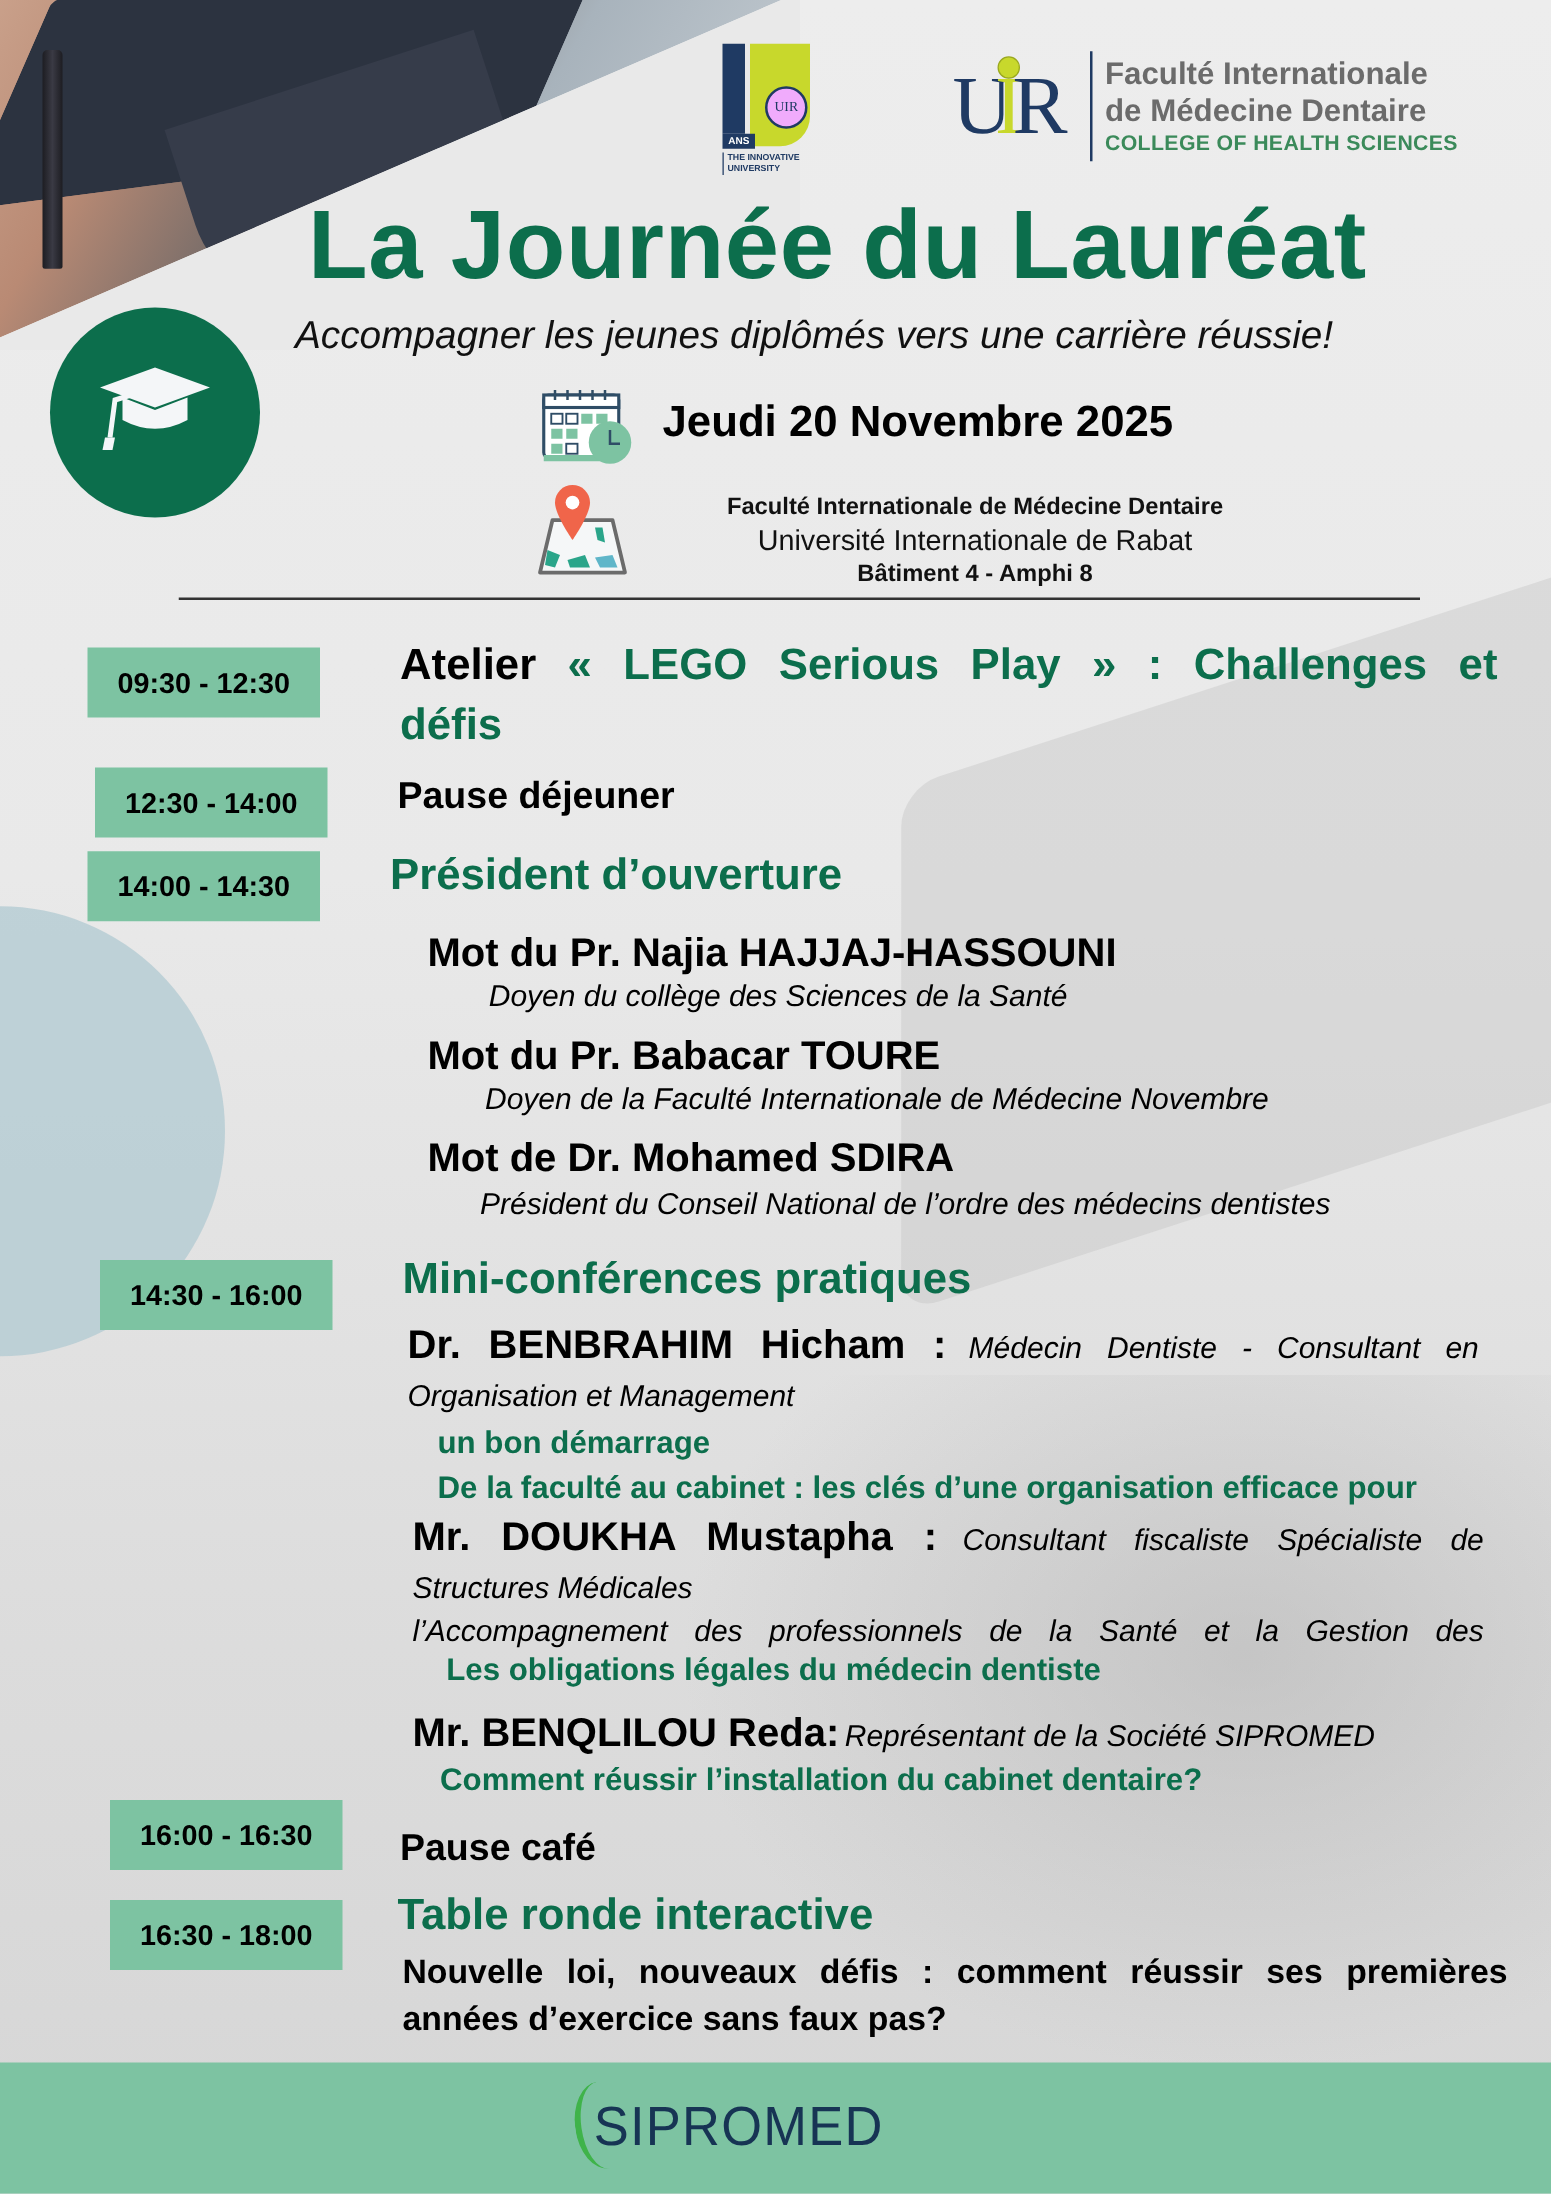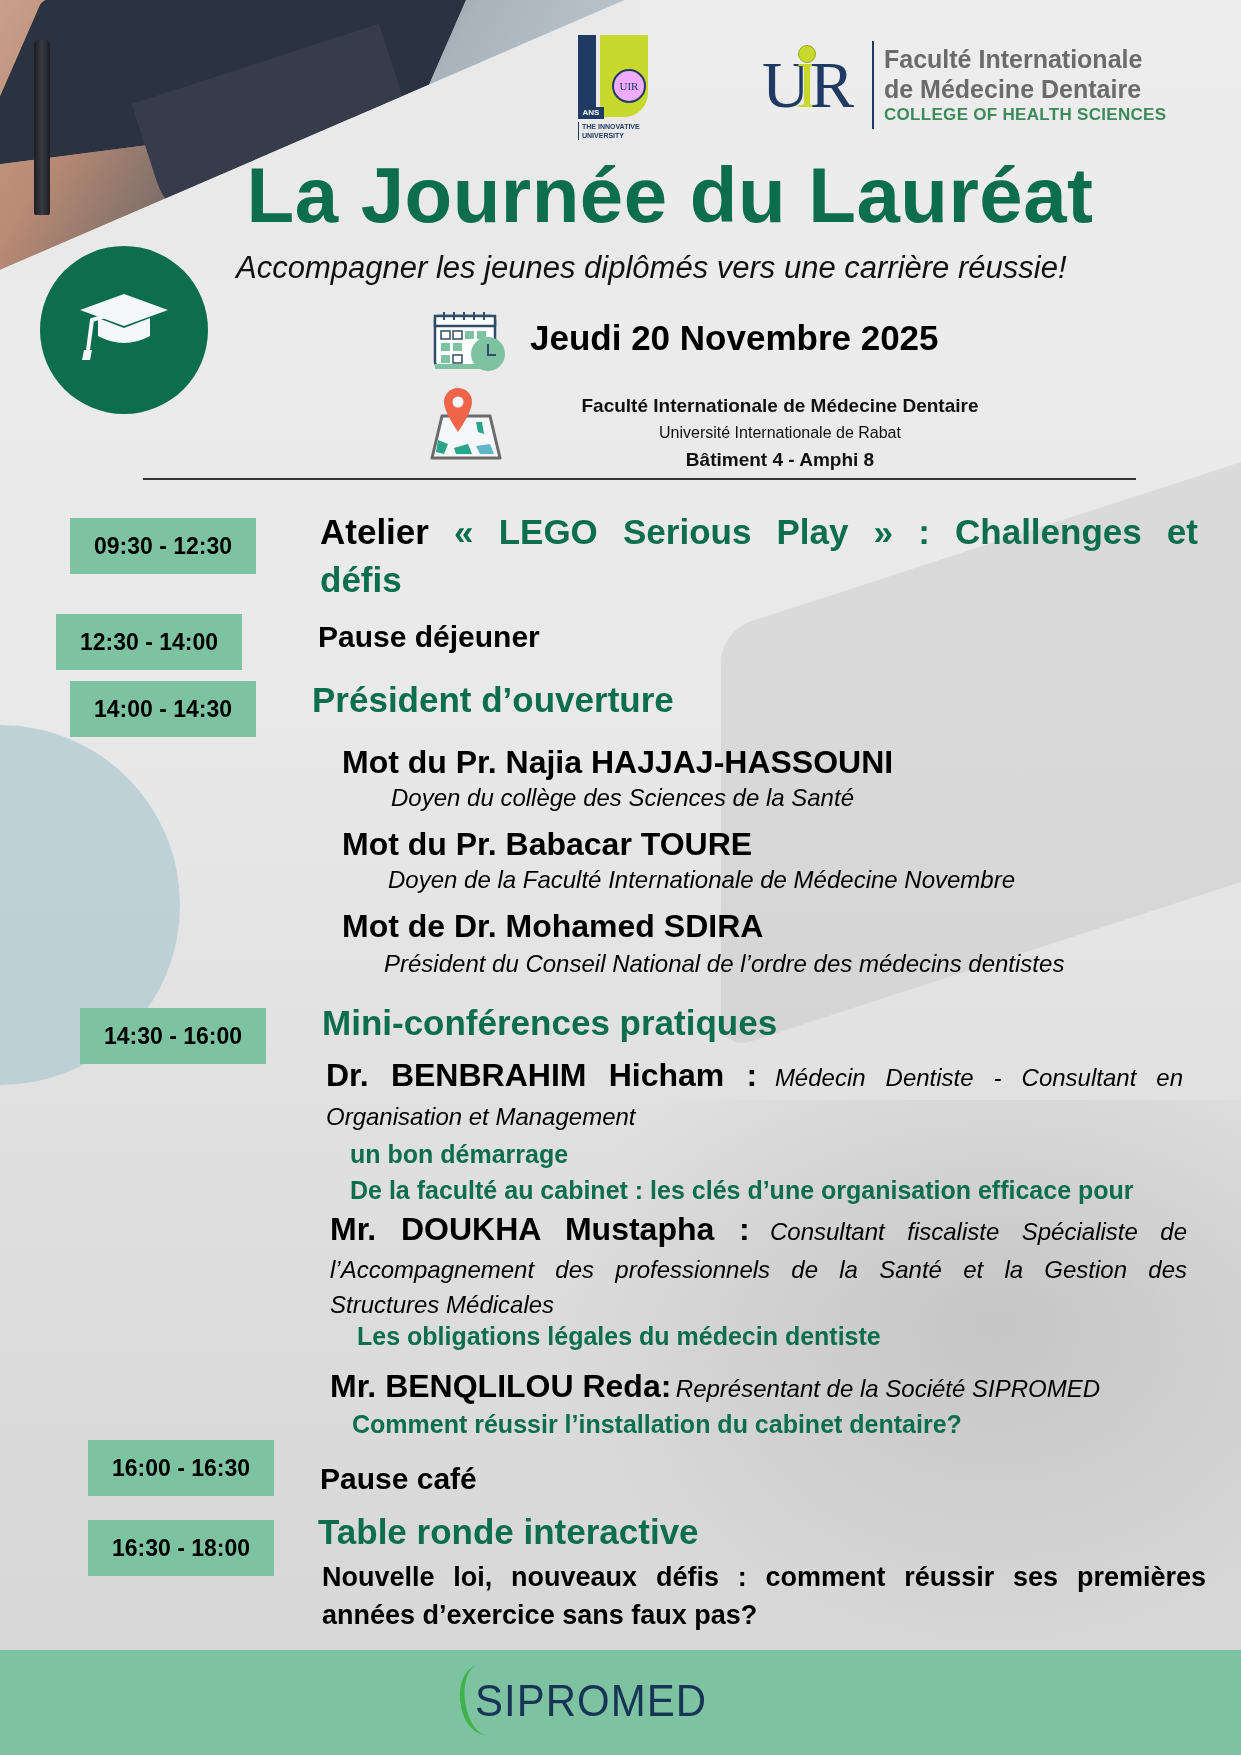--- a/index.html
+++ b/index.html
@@ -66,21 +66,21 @@
   .subtitle { position:absolute; left:236px; top:250px; font-size:31px; font-style:italic; color:#111; }
 
   .grad-circle { position:absolute; left:40px; top:246px; width:168px; height:168px; border-radius:50%; background:#0c6e4c; }
   .grad-circle svg { position:absolute; left:38px; top:46px; }
 
   .cal-icon { position:absolute; left:432px; top:308px; }
   .date-text { position:absolute; left:530px; top:318px; font-size:35px; font-weight:bold; color:#000; }
   .map-icon { position:absolute; left:428px; top:388px; }
   .venue { position:absolute; left:540px; top:392px; width:480px; text-align:center; line-height:27px; }
   .venue .v1 { font-size:19px; font-weight:bold; }
-  .venue .v2 { font-size:16px; }
+  .venue .v2 { font-size:23px; }
   .venue .v3 { font-size:19px; font-weight:bold; }
   .hr { position:absolute; left:143px; top:478px; width:993px; height:2px; background:#333; }
 
   .time-badge { position:absolute; width:186px; height:56px; background:#7dc3a2; color:#000; font-size:23px; font-weight:bold; text-align:center; line-height:56px; }
 
   .sess { position:absolute; }
   .green { color:#0c6e4c; }
   .h-sess { font-size:35px; font-weight:bold; }
   .h-black { font-size:30px; font-weight:bold; color:#000; }
   .speaker { font-size:32px; font-weight:bold; color:#000; }
@@ -184,21 +184,21 @@
 </div>
 
 <div class="hr"></div>
 
 <div class="time-badge" style="left:70px; top:518px;">09:30 - 12:30</div>
 <div class="sess" style="left:320px; top:508px; width:878px;">
   <div class="h-sess just" style="line-height:48px;"><span style="color:#000">Atelier</span> <span class="green">« LEGO Serious Play » : Challenges et</span></div>
   <div class="h-sess green" style="line-height:48px;">défis</div>
 </div>
 
-<div class="time-badge" style="left:56px; top:614px;">12:30 - 14:00</div>
+<div class="time-badge" style="left:76px; top:614px;">12:30 - 14:00</div>
 <div class="sess h-black" style="left:318px; top:620px;">Pause déjeuner</div>
 
 <div class="time-badge" style="left:70px; top:681px;">14:00 - 14:30</div>
 <div class="sess h-sess green" style="left:312px; top:680px;">Président d’ouverture</div>
 <div class="sess speaker" style="left:342px; top:744px;">Mot du Pr. Najia HAJJAJ-HASSOUNI</div>
 <div class="sess role" style="left:391px; top:784px;">Doyen du collège des Sciences de la Santé</div>
 <div class="sess speaker" style="left:342px; top:826px;">Mot du Pr. Babacar TOURE</div>
 <div class="sess role" style="left:388px; top:866px;">Doyen de la Faculté Internationale de Médecine Novembre</div>
 <div class="sess speaker" style="left:342px; top:908px;">Mot de Dr. Mohamed SDIRA</div>
 <div class="sess role" style="left:384px; top:950px;">Président du Conseil National de l’ordre des médecins dentistes</div>
@@ -210,22 +210,22 @@
   <div class="just"><span class="speaker">Dr. BENBRAHIM Hicham :</span> <span class="role">Médecin Dentiste - Consultant en</span></div>
   <div class="role">Organisation et Management</div>
 </div>
 <div class="sess talk" style="left:350px; top:1136px; width:860px; line-height:36px;">
   <div>un bon démarrage</div>
   <div>De la faculté au cabinet : les clés d’une organisation efficace pour</div>
 </div>
 
 <div class="sess" style="left:330px; top:1212px; width:857px; line-height:35px;">
   <div class="just"><span class="speaker">Mr. DOUKHA Mustapha :</span> <span class="role">Consultant fiscaliste Spécialiste de</span></div>
+  <div class="role">Structures Médicales</div>
   <div class="role just">l’Accompagnement des professionnels de la Santé et la Gestion des</div>
-  <div class="role">Structures Médicales</div>
 </div>
 <div class="sess talk" style="left:357px; top:1322px;">Les obligations légales du médecin dentiste</div>
 
 <div class="sess" style="left:330px; top:1368px;">
   <span class="speaker">Mr. BENQLILOU Reda:</span>
   <span class="role">Représentant de la Société SIPROMED</span>
 </div>
 <div class="sess talk" style="left:352px; top:1410px;">Comment réussir l’installation du cabinet dentaire?</div>
 
 <div class="time-badge" style="left:88px; top:1440px;">16:00 - 16:30</div>

